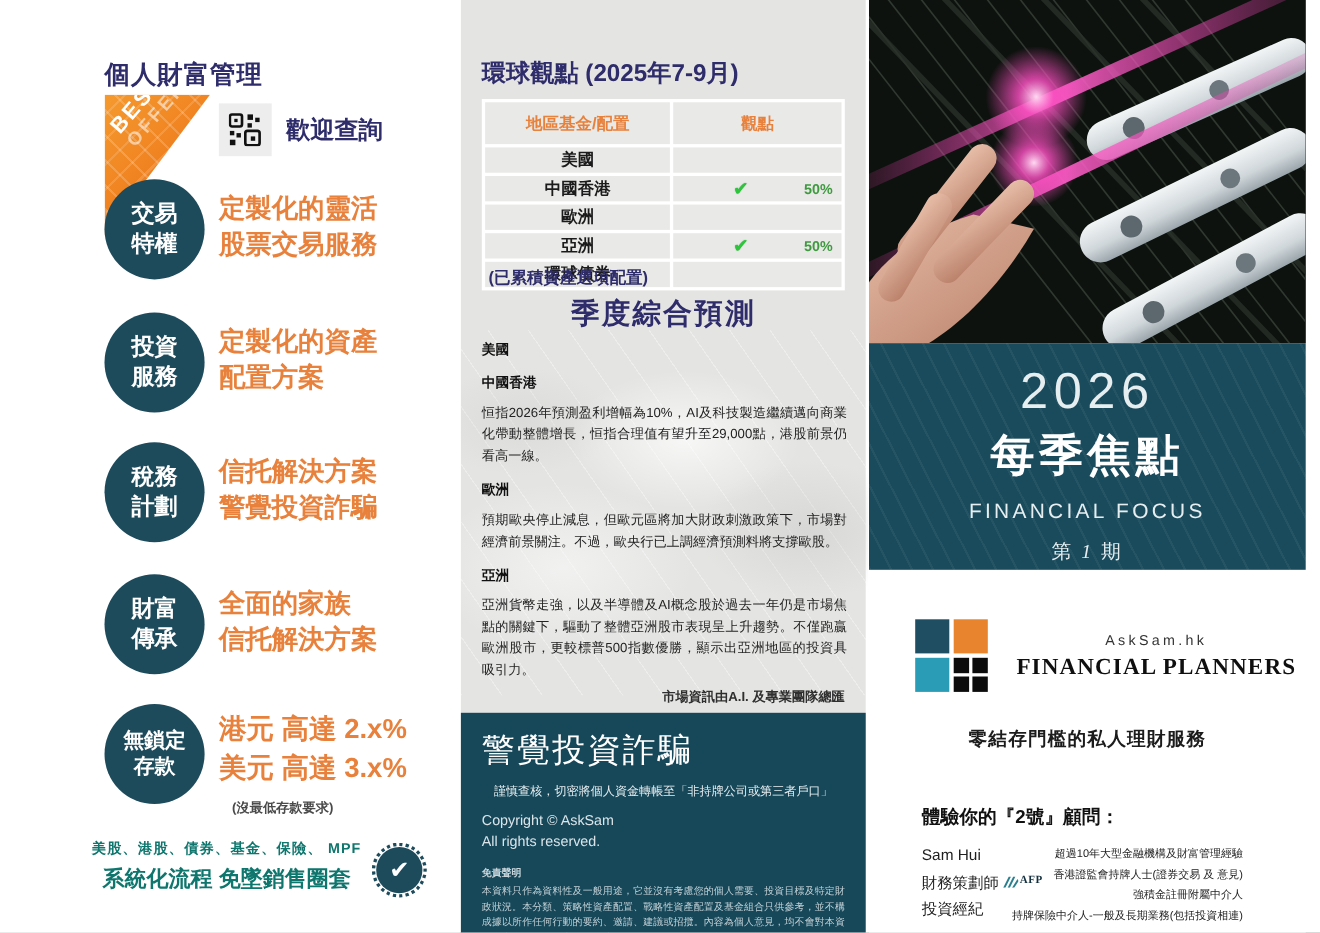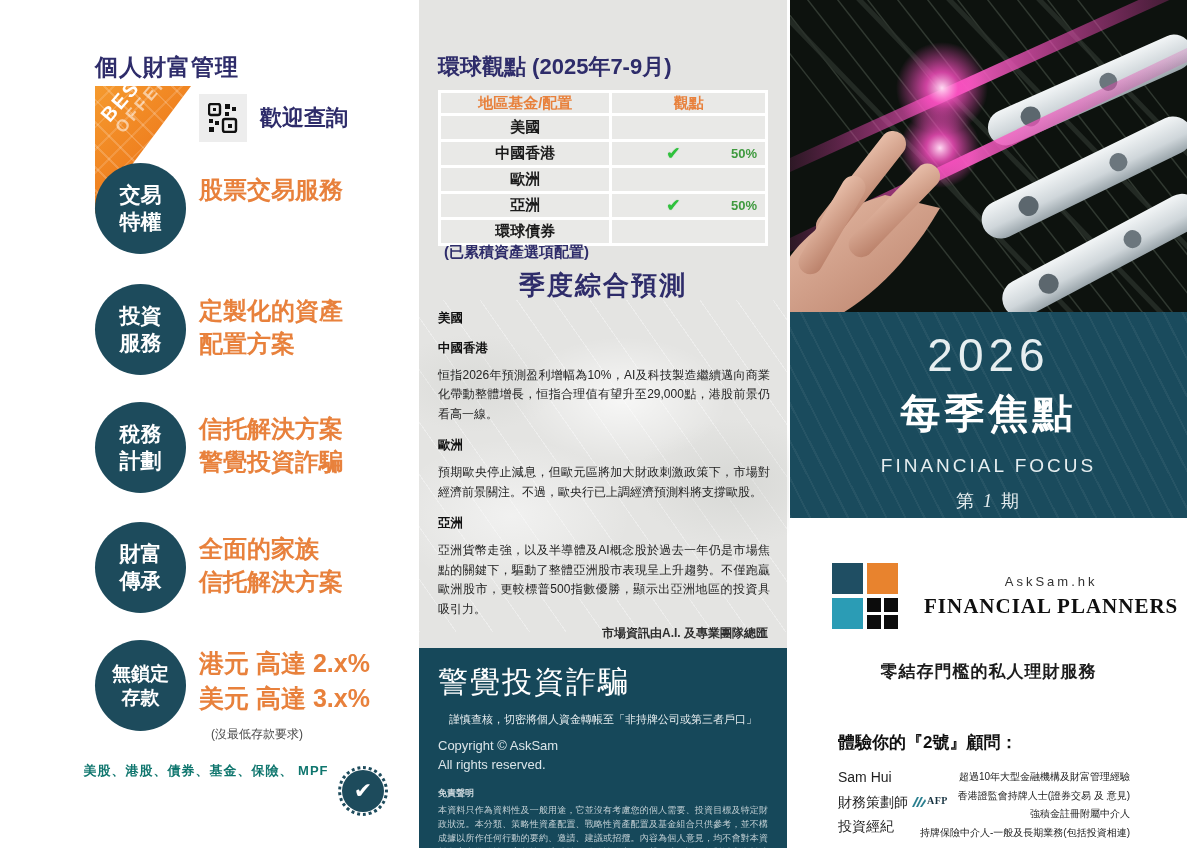--- a/index.html
+++ b/index.html
@@ -21,36 +21,36 @@
   .inquiry { position:absolute; left:199px; top:94px; display:flex; align-items:center; }
   .qr-box { width:48px; height:48px; background:#ededed; display:flex; align-items:center; justify-content:center; }
   .inquiry-label { margin-left:13px; font-size:22px; font-weight:bold; color:#2e2c6a; }
   .service-row { position:absolute; left:95px; width:310px; height:92px; }
   .svc-circle { position:absolute; left:0; top:0; width:91px; height:91px; border-radius:50%; background:#1d4b5c;
     display:flex; flex-direction:column; align-items:center; justify-content:center; color:#fff; font-weight:bold; line-height:1.25; }
   .svc-circle span { font-size:21px; }
   .svc-circle.small span { font-size:19px; }
   .svc-desc { position:absolute; left:104px; top:10px; color:#e8813c; font-weight:bold; font-size:24px; line-height:1.38; white-space:nowrap; }
   .svc-desc.pct { font-size:25px; top:6px; }
-  .svc-note { position:absolute; left:116px; top:86px; font-size:12px; font-weight:normal; color:#4a4a4a; }
+  .svc-note { position:absolute; left:116px; top:86px; font-size:12px; font-weight:bold; color:#4a4a4a; }
   .left-footer { position:absolute; left:81px; top:762px; width:250px; text-align:center; color:#0f766e; }
   .lf-products { font-size:13px; font-weight:bold; letter-spacing:1px; }
   .lf-slogan { font-size:20px; font-weight:bold; margin-top:5px; white-space:nowrap; }
   .seal { position:absolute; left:342px; top:770px; width:42px; height:42px; border-radius:50%; background:#1d4b5c;
     display:flex; align-items:center; justify-content:center; color:#fff; font-size:22px; font-weight:bold; }
   .seal::before { content:""; position:absolute; inset:-4px; border:3px dotted #1d4b5c; border-radius:50%; }
 
   
   .col-mid { position:absolute; left:419px; top:0; width:368px; height:848px; background:#e4e4e2; }
   .mid-title { position:absolute; left:19px; top:52px; font-size:22px; font-weight:bold; color:#2e2c6a; }
   .gv-table { position:absolute; left:19px; top:90px; width:330px; background:#ffffff; padding:3px; }
   .gv-row { display:grid; grid-template-columns:52% 1fr; column-gap:3px; margin-bottom:3px; }
   .gv-row:last-child { margin-bottom:0; }
   .gv-cell { background:#e9e9e7; height:23px; display:flex; align-items:center; justify-content:center; position:relative; }
-  .gv-head .gv-cell { height:20px;text-align:right; }
+  .gv-head .gv-cell { height:38px;text-align:right; }
   .gv-head .gv-cell span { color:#e8813c; font-weight:bold; font-size:15px; }
   .gv-region { font-size:15px; font-weight:bold; color:#1b1b1b; }
   .gv-check { position:absolute; left:40%; transform:translateX(-50%); color:#2ec43c; font-size:17px; font-weight:bold; display:none;
     text-shadow:0 0 1px #1e9e2c; }
   .gv-val { position:absolute; right:8px; font-size:13px; font-weight:bold; color:#3f9a3f; display:none; }
   .gv-row.has-check .gv-check, .gv-row.has-check .gv-val { display:block; }
   .mid-note { position:absolute; left:25px; top:243px; font-size:15px; font-weight:bold; color:#2e2c6a; }
   .mid-forecast-title { position:absolute; left:0; top:268px; width:100%; text-align:center; font-size:26px; font-weight:bold; color:#2e2c6a; letter-spacing:2px; }
   .forecast { position:absolute; left:19px; top:310px; width:332px; color:#232323; }
   .forecast::before { content:""; position:absolute; inset:-10px -19px 0 -19px; pointer-events:none;
@@ -133,20 +133,21 @@
       </div>
       <div class="inquiry-label">歡迎查詢</div>
     </div>
 
     <div class="service-row" style="top:163px">
       <div class="svc-circle">
         <span>交易</span>
         <span>特權</span>
       </div>
       <div class="svc-desc">
+        <div>定製化的靈活</div>
         <div>股票交易服務</div>
       </div>
     </div>
 
     <div class="service-row" style="top:284px">
       <div class="svc-circle">
         <span>投資</span>
         <span>服務</span>
       </div>
       <div class="svc-desc">
@@ -184,20 +185,21 @@
       </div>
       <div class="svc-desc pct">
         <div>港元  高達 2.x%</div>
         <div>美元  高達 3.x%</div>
       </div>
       <div class="svc-note">(沒最低存款要求)</div>
     </div>
 
     <div class="left-footer">
       <div class="lf-products">美股、港股、債券、基金、保險、 MPF</div>
+      <div class="lf-slogan">系統化流程 免墜銷售圈套</div>
     </div>
     <div class="seal">
         <span>✔</span>
       </div>
   </div>
 
   <div class="col-mid">
     <div class="mid-title">環球觀點 (2025年7-9月)</div>
 
     <div class="gv-table">

